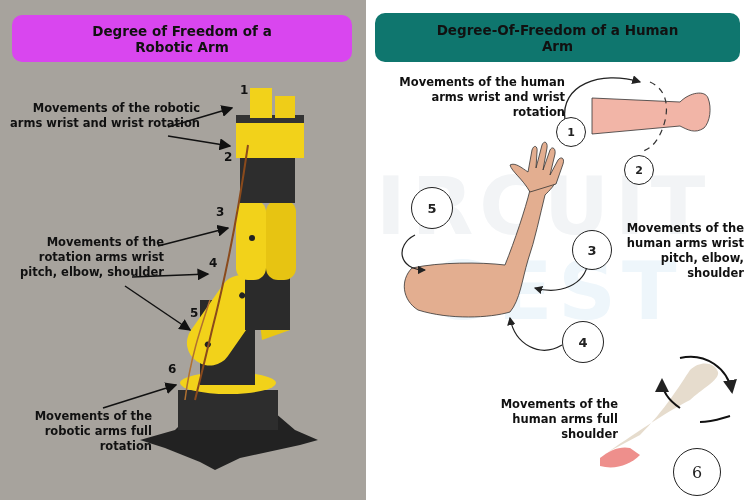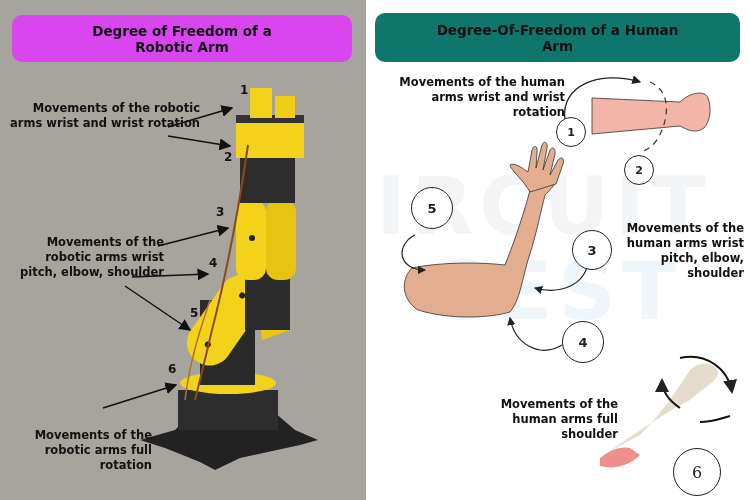--- a/index.html
+++ b/index.html
@@ -86,22 +86,22 @@
   <path d="M562 345 C540 358 515 345 510 318" stroke="#222" stroke-width="1.2" fill="none" marker-end="url(#ah2)"></path>
 
   <path d="M608 452 C640 430 670 410 690 400 C700 390 720 380 718 372 C715 362 700 360 690 370 C680 385 665 410 640 435 Z" fill="#e6dccd"></path>
   <path d="M600 458 C610 450 620 446 630 448 L640 455 C630 465 615 470 600 466 Z" fill="#ee8f8c"></path>
   <path d="M680 408 C668 400 662 390 662 380" stroke="#111" stroke-width="2" fill="none" marker-end="url(#ah2)"></path>
   <path d="M680 358 C705 352 728 368 732 392" stroke="#111" stroke-width="2" fill="none" marker-end="url(#ah2)"></path>
   <path d="M700 422 C712 422 722 418 730 416" stroke="#111" stroke-width="2" fill="none"></path>
 </svg>
 
 <div class="label" style="left:10px;top:101px;width:190px;">Movements of the robotic arms wrist and wrist rotation</div>
-<div class="label" style="left:14px;top:235px;width:150px;">Movements of the robotic arms wrist pitch, elbow, shoulder</div>
-<div class="label" style="left:12px;top:428px;width:140px;">Movements of the robotic arms full rotation</div>
+<div class="label" style="left:14px;top:235px;width:150px;">Movements of the rotation arms wrist pitch, elbow, shoulder</div>
+<div class="label" style="left:12px;top:409px;width:140px;">Movements of the robotic arms full rotation</div>
 
 <div class="num" style="left:240px;top:83px;">1</div>
 <div class="num" style="left:224px;top:150px;">2</div>
 <div class="num" style="left:216px;top:205px;">3</div>
 <div class="num" style="left:209px;top:256px;">4</div>
 <div class="num" style="left:190px;top:306px;">5</div>
 <div class="num" style="left:168px;top:362px;">6</div>
 
 <div class="label" style="left:395px;top:75px;width:170px;">Movements of the human arms wrist and wrist rotation</div>
 <div class="label" style="left:612px;top:221px;width:132px;">Movements of the human arms wrist pitch, elbow, shoulder</div>

